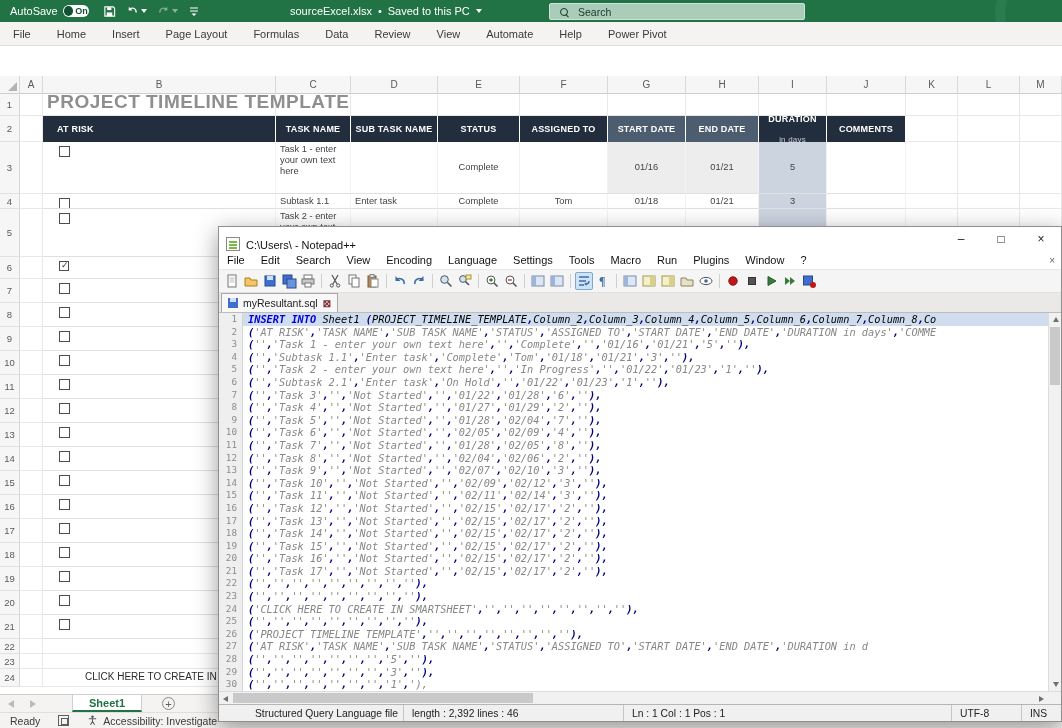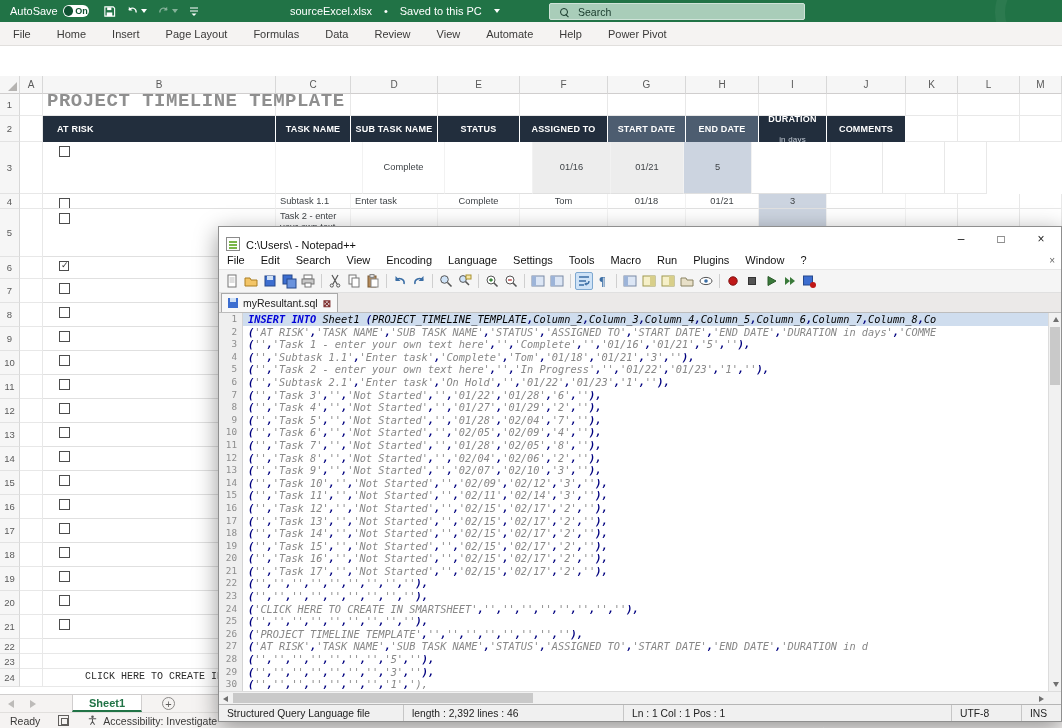--- a/index.html
+++ b/index.html
@@ -12,21 +12,21 @@
             display:flex;align-items:center;color:#fff;font-size:11px;}
   .deco1{position:absolute;right:-18px;top:-30px;width:85px;height:85px;border:10px solid rgba(255,255,255,.05);border-radius:50%;}
   .autosave{display:flex;align-items:center;gap:5px;margin-left:10px;}
   .as-pill{width:26px;height:12px;background:#fff;border-radius:7px;display:flex;align-items:center;padding:1px;}
   .as-knob{width:10px;height:10px;border-radius:50%;background:#0f5132;}
   .as-on{color:#0f5132;font-size:9px;font-weight:bold;margin-left:2px;}
   .qat{display:flex;align-items:center;gap:10px;margin-left:14px;}
   .qat .g{display:flex;align-items:center;gap:2px;}
   .caret-dn{width:0;height:0;border-left:3px solid transparent;border-right:3px solid transparent;border-top:4px solid #fff;}
   .dim{opacity:.45;}
-  .title-group{position:absolute;left:290px;top:0;height:22px;display:flex;align-items:center;gap:12px;font-size:11px;}
+  .title-group{position:absolute;left:290px;top:0;height:22px;display:flex;align-items:center;gap:6px;font-size:11px;}
   .search-pill{position:absolute;left:549px;top:3px;width:256px;height:17px;background:#a9cdb9;border:1px solid #cfe3d8;
                border-radius:2px;display:flex;align-items:center;gap:8px;padding-left:28px;color:#16382a;font-size:10.5px;}
   .mag{position:relative;width:9px;height:9px;}
   .mag::before{content:"";position:absolute;left:0;top:0;width:6px;height:6px;border:1.4px solid #16382a;border-radius:50%;}
   .mag::after{content:"";position:absolute;left:6px;top:6px;width:4px;height:1.4px;background:#16382a;transform:rotate(45deg);transform-origin:0 0;}
 
   .xl-tabs{position:absolute;left:0;top:22px;width:1062px;height:24px;background:#f5f3f2;display:flex;
            align-items:center;font-size:11px;color:#3b3a39;border-bottom:1px solid #e1dfdd;}
   .xl-tab{padding:0 13px;height:100%;display:flex;align-items:center;cursor:default;}
 
@@ -54,21 +54,21 @@
   .cell.shade{background:#ededed;}
   .cell.ctr{display:flex;align-items:center;justify-content:center;text-align:center;padding:0;}
   .cell.top{align-items:flex-start;padding-top:4px;}
   .hd{display:flex;align-items:center;justify-content:center;color:#fff;font-weight:bold;font-size:9px;
       letter-spacing:.2px;border-right:1px solid #fff !important;border-bottom:none !important;padding:0;}
   .hd.navy{background:var(--hd-navy);}
   .hd.slate{background:var(--hd-slate);}
   .hd.left{justify-content:flex-start;padding-left:14px;}
   .hd .sub{display:block;font-weight:normal;font-size:8px;color:#c3cbd5;margin-top:9px;}
   .sheet-title{font-size:19px;font-weight:bold;color:#8f8f8f;letter-spacing:.5px;white-space:nowrap;overflow:visible;}
-  .cell.novf{overflow:visible;font-family:Liberation Mono, monospace;}
+  .cell.novf{overflow:visible;}
   .smart{font-size:10px;color:#2b2b2b;white-space:nowrap;padding-left:38px;font-weight:500;}
   .cb{display:inline-block;width:11px;height:11px;border:1.6px solid #4d4d4d;margin-left:12px;background:#fff;}
   .cb.checked{width:10px;height:10px;border-width:1.3px;position:relative;}
   .cb.checked::after{content:"\2713";position:absolute;left:1px;top:-2px;font-size:9px;color:#333;}
 
   .sheetbar{position:absolute;left:0;top:694px;width:1062px;height:18px;background:#f5f3f2;border-top:1px solid #d0cece;
             display:flex;align-items:center;font-size:11px;}
   .nav-tri{width:0;height:0;margin:0 8px;}
   .nav-tri.left{border-top:4px solid transparent;border-bottom:4px solid transparent;border-right:6px solid #bdbbb9;}
   .nav-tri.right{border-top:4px solid transparent;border-bottom:4px solid transparent;border-left:6px solid #bdbbb9;}
@@ -118,21 +118,21 @@
   .sarr{position:absolute;left:0;width:13px;height:13px;display:flex;align-items:center;justify-content:center;}
   .tri{width:0;height:0;}
   .tri.up{border-left:3.5px solid transparent;border-right:3.5px solid transparent;border-bottom:5px solid #707070;}
   .tri.dn{border-left:3.5px solid transparent;border-right:3.5px solid transparent;border-top:5px solid #707070;}
   .tri.lf{border-top:3.5px solid transparent;border-bottom:3.5px solid transparent;border-right:5px solid #707070;}
   .tri.rt{border-top:3.5px solid transparent;border-bottom:3.5px solid transparent;border-left:5px solid #707070;}
   .hscroll{flex:none;height:13px;background:#f1f1f1;border-top:1px solid #dcdcdc;position:relative;}
   .hthumb{position:absolute;left:14px;top:1px;height:10px;width:300px;background:#c9c9c9;}
   .harr{position:absolute;top:0;width:13px;height:13px;display:flex;align-items:center;justify-content:center;}
   .npp-status{flex:none;height:17px;background:#f0f0f0;border-top:1px solid #b5b5b5;display:flex;align-items:center;
-              font-size:10.3px;color:#222;}
+              font-size:10.3px;color:#222;padding-left:28px;}
   .seg{padding:0 8px;height:100%;display:flex;align-items:center;overflow:hidden;white-space:nowrap;}
   .seg+.seg{border-left:1px solid #c6c6c6;}
   .seg.f1{flex:1;} .seg.w1{width:220px;} .seg.w2{width:200px;} .seg.w3{width:128px;margin-top:43px;} .seg.w4{width:70px;} .seg.w5{width:40px;}
 </style>
 </head>
 <body>
 
 <div class="screen">
 
   <div class="xl-title">
@@ -248,20 +248,21 @@
         </div>
         <div class="cell hd navy" style="width: 79px;">COMMENTS</div>
         <div class="cell" style="width: 52px;"></div>
         <div class="cell" style="width: 62px;"></div>
         <div class="cell" style="width: 42px;"></div>
       </div>
       <div class="g-row" style="height: 52px;">
         <div class="rowhdr">3</div>
         <div class="cell" style="width: 23px;"></div>
         <div class="cell tpl top" style="width: 233px;"><span class="cb"></span></div>
+        <div class="cell tpl" style="width: 75px;">Task 1 - enter your own text here</div>
         <div class="cell tpl" style="width: 87px;"></div>
         <div class="cell tpl ctr" style="width: 82px;">Complete</div>
         <div class="cell tpl ctr" style="width: 88px;"></div>
         <div class="cell tpl shade ctr" style="width: 78px;">01/16</div>
         <div class="cell tpl shade ctr" style="width: 73px;">01/21</div>
         <div class="cell tpl dur ctr" style="width: 68px;">5</div>
         <div class="cell tpl" style="width: 79px;"></div>
         <div class="cell" style="width: 52px;"></div>
         <div class="cell" style="width: 62px;"></div>
         <div class="cell" style="width: 42px;"></div>

